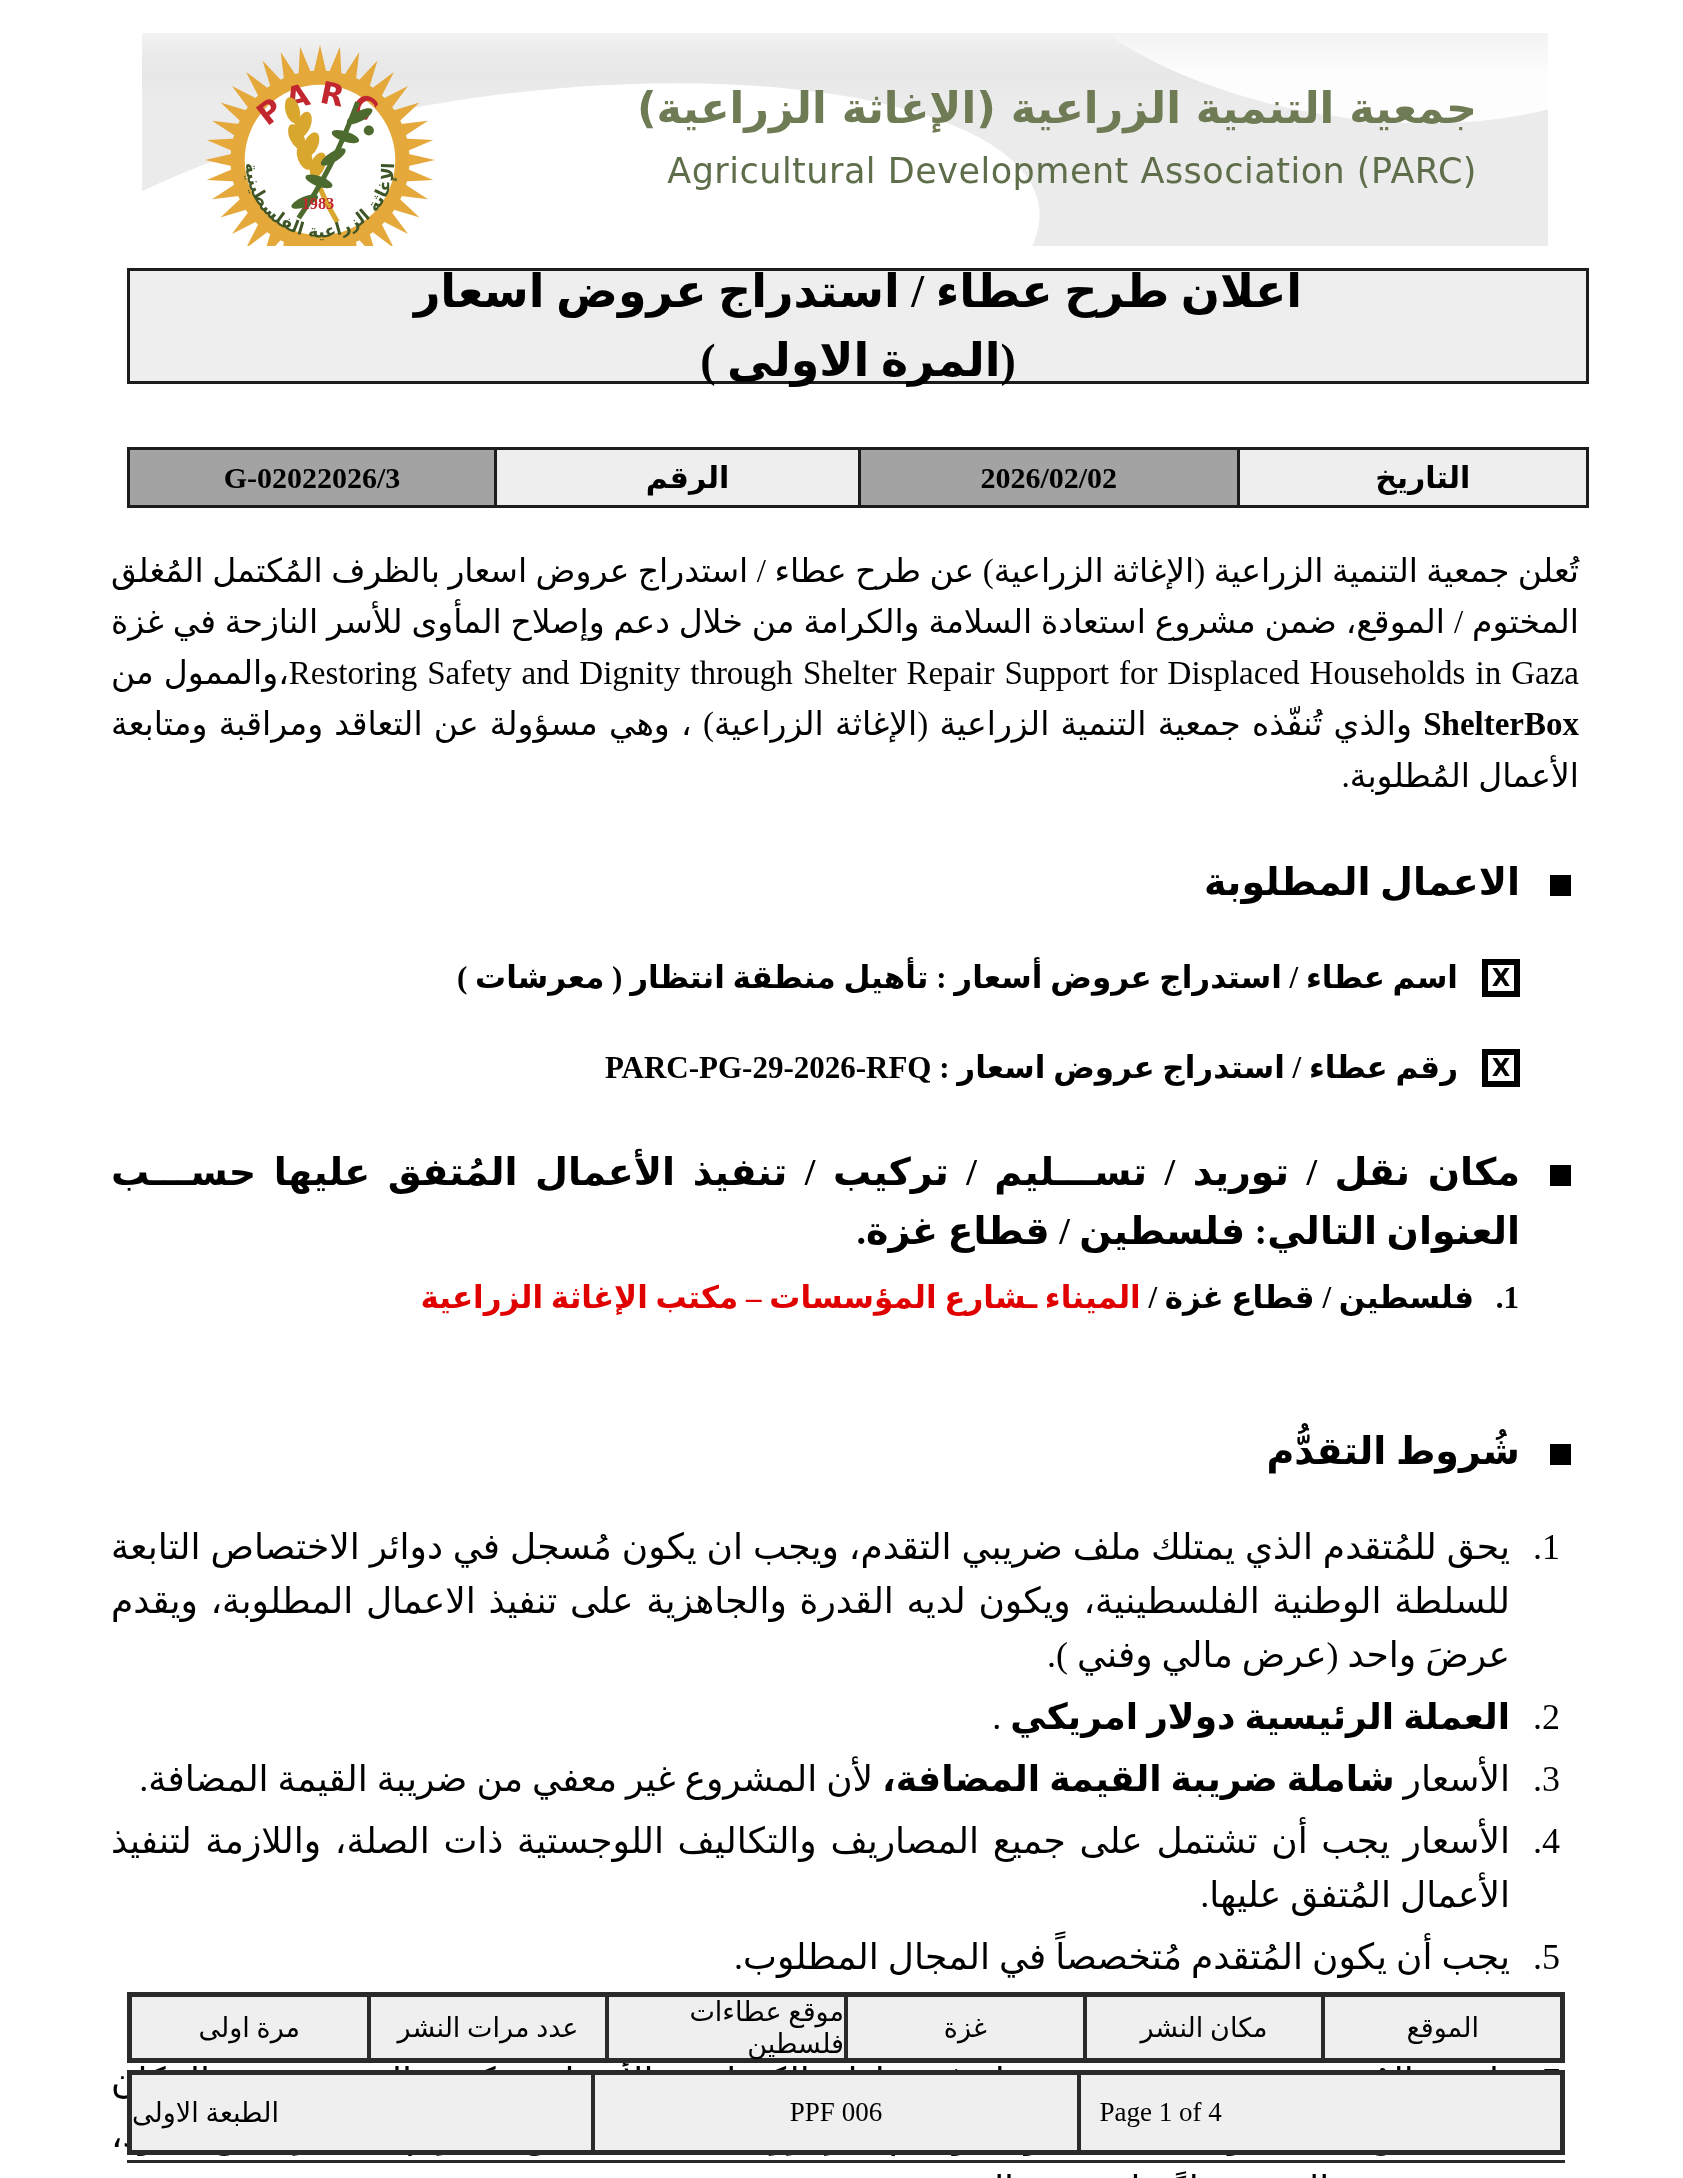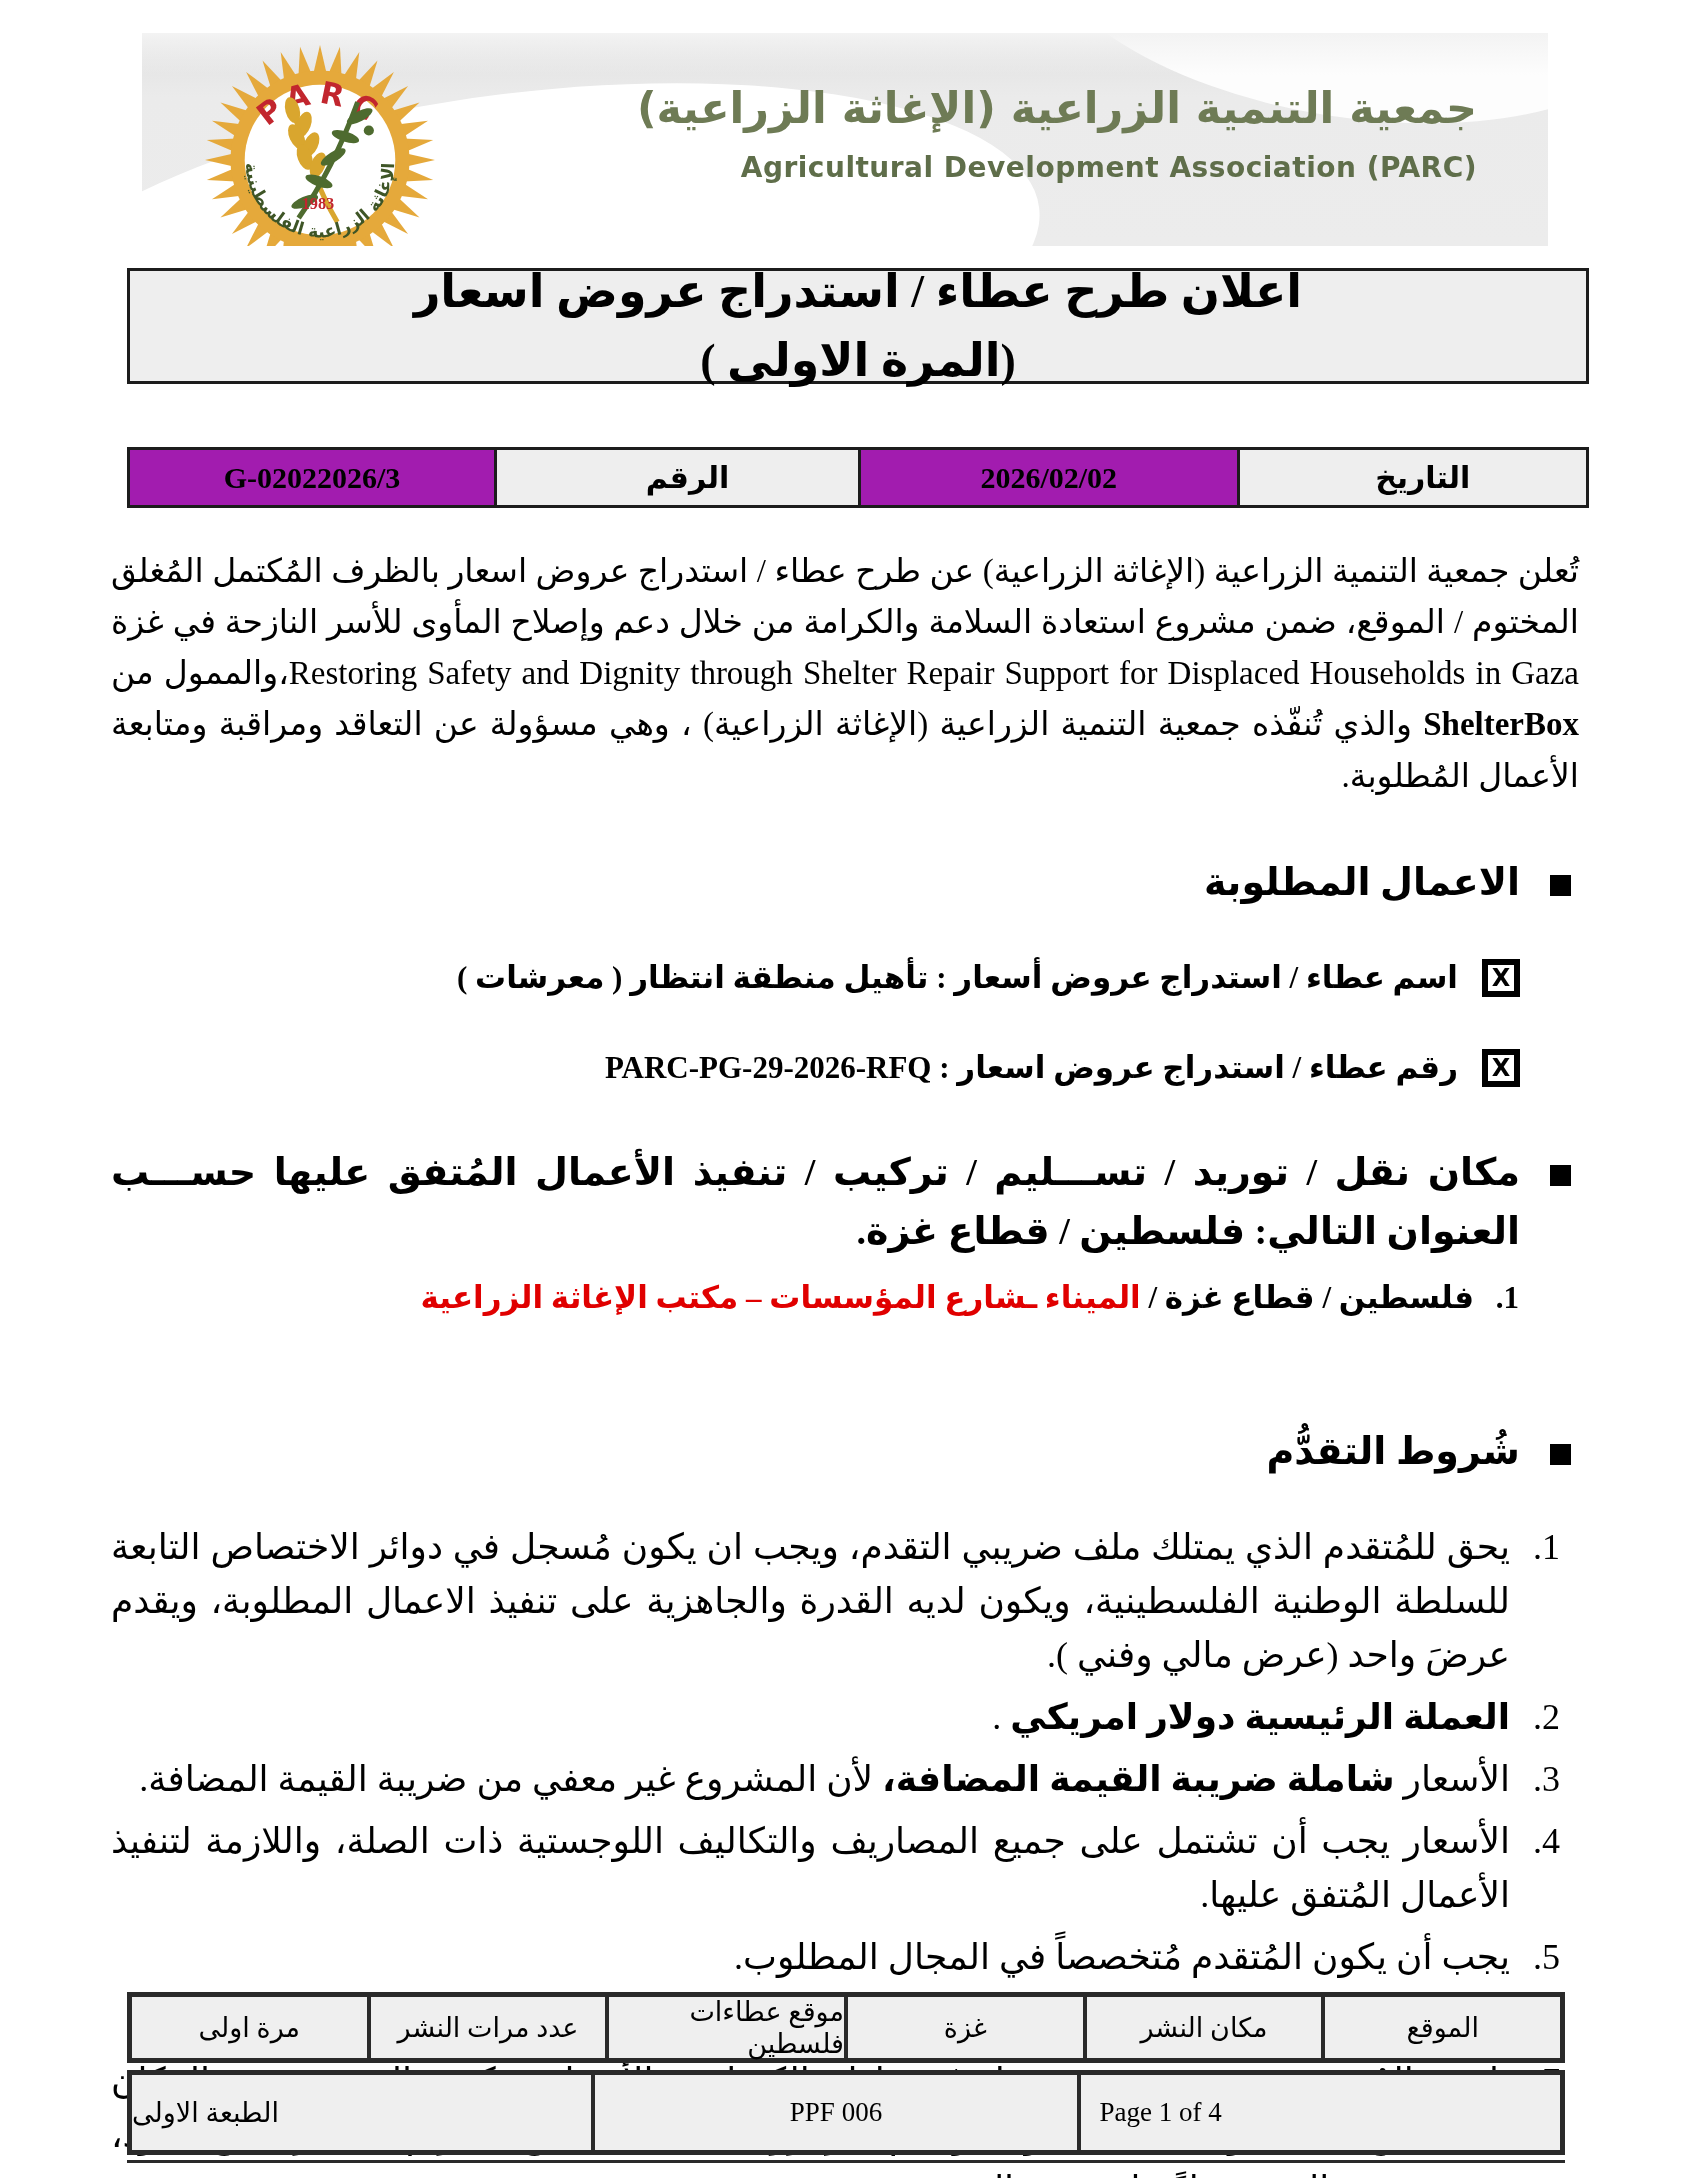--- a/index.html
+++ b/index.html
@@ -26,21 +26,21 @@
   }
   .banner .topglow{
     position:absolute;left:0;top:0;width:100%;height:42px;
     background:linear-gradient(180deg,#f3f3f3,rgba(243,243,243,0));
   }
   .banner-text{
     position:absolute;right:71px;top:50px;text-align:right;z-index:3;
     font-family:"DejaVu Sans","Liberation Sans",sans-serif;
   }
   .org-ar{font-size:43px;font-weight:bold;color:#6e7b55;line-height:1.2;}
-  .org-en{font-size:28px;font-weight:bold;color:#5f6e4a;margin-top:16px;letter-spacing:0.5px;}
+  .org-en{font-size:35px;font-weight:normal;color:#5f6e4a;margin-top:16px;letter-spacing:0.5px;}
   .logo{position:absolute;left:61px;top:10px;z-index:4;}
 
   
   .titlebox{
     position:absolute;left:127px;top:268px;width:1462px;height:116px;
     background:#eeeeee;border:3px solid #1c1c1c;box-sizing:border-box;
     display:flex;flex-direction:column;align-items:center;justify-content:center;
     font-weight:bold;font-size:46px;line-height:1.5;direction:rtl;text-align:center;
   }
 
@@ -49,21 +49,21 @@
     position:absolute;left:127px;top:447px;width:1462px;height:61px;
     direction:rtl;display:flex;border:3px solid #1c1c1c;box-sizing:border-box;
     font-weight:bold;font-size:30px;
   }
   .meta .cell{
     display:flex;align-items:center;justify-content:center;
     border-left:3px solid #1c1c1c;box-sizing:border-box;height:100%;
   }
   .meta .cell:last-child{border-left:none;}
   .meta .lab{background:#eeeeee;padding-left:20px;}
-  .meta .val{background:#a21caf;}
+  .meta .val{background:#a3a3a3;}
 
   
   .content{
     position:absolute;left:111px;top:546px;width:1468px;direction:rtl;
     font-size:33px;line-height:1.55;
   }
   .intro{margin:0;text-align:justify;text-justify:inter-word;}
   .en{direction:ltr;unicode-bidi:embed;}
   .b{font-weight:bold;}
 

